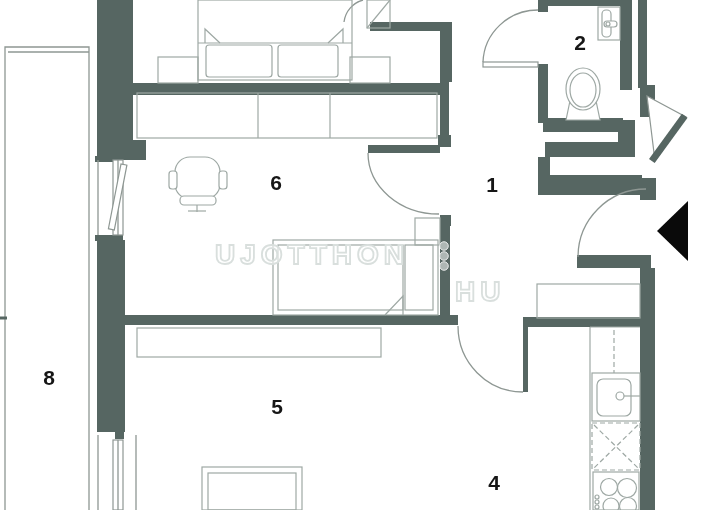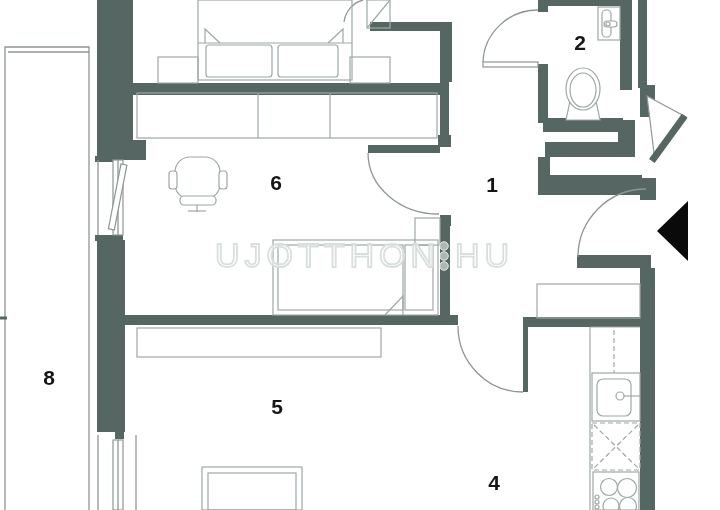--- a/index.html
+++ b/index.html
@@ -13,24 +13,24 @@
   svg{position:absolute;left:0;top:0;}
   .wall{fill:var(--wall);stroke:none;}
   .ln{stroke:var(--line);fill:none;stroke-width:1.3;}
   .lw{stroke:var(--line);fill:#fff;stroke-width:1.2;}
   .fn{stroke:var(--furn);fill:none;stroke-width:1.2;}
   .fw{stroke:var(--furn);fill:#fff;stroke-width:1.2;}
   .dash{stroke-dasharray:5 3;}
   .room-label{position:absolute;transform:translate(-50%,-50%);
       font-size:21px;font-weight:bold;color:var(--label);line-height:1;}
   #watermark{position:absolute;left:0;top:238px;width:720px;height:34px;pointer-events:none;}
-  .wm-text{position:absolute;top:0;height:34px;font-size:34px;font-weight:normal;
+  .wm-text{position:absolute;top:0;height:34px;font-size:28px;font-weight:bold;
       letter-spacing:5px;line-height:34px;color:rgba(255,255,255,0.55);
       -webkit-text-stroke:1.8px var(--wm-stroke);}
-  #wm-left{left:215px;} #wm-right{left:455px;}
+  #wm-left{left:215px;} #wm-right{left:455px;margin-top:37px;}
   #wm-dots{position:absolute;left:437px;top:3px;}
 </style>
 </head>
 <body>
 
 <div id="plan-wrap">
 <svg width="720" height="510" viewBox="0 0 720 510">
 
   <g>
     <rect class="wall" x="97" y="0" width="36" height="160"></rect>

